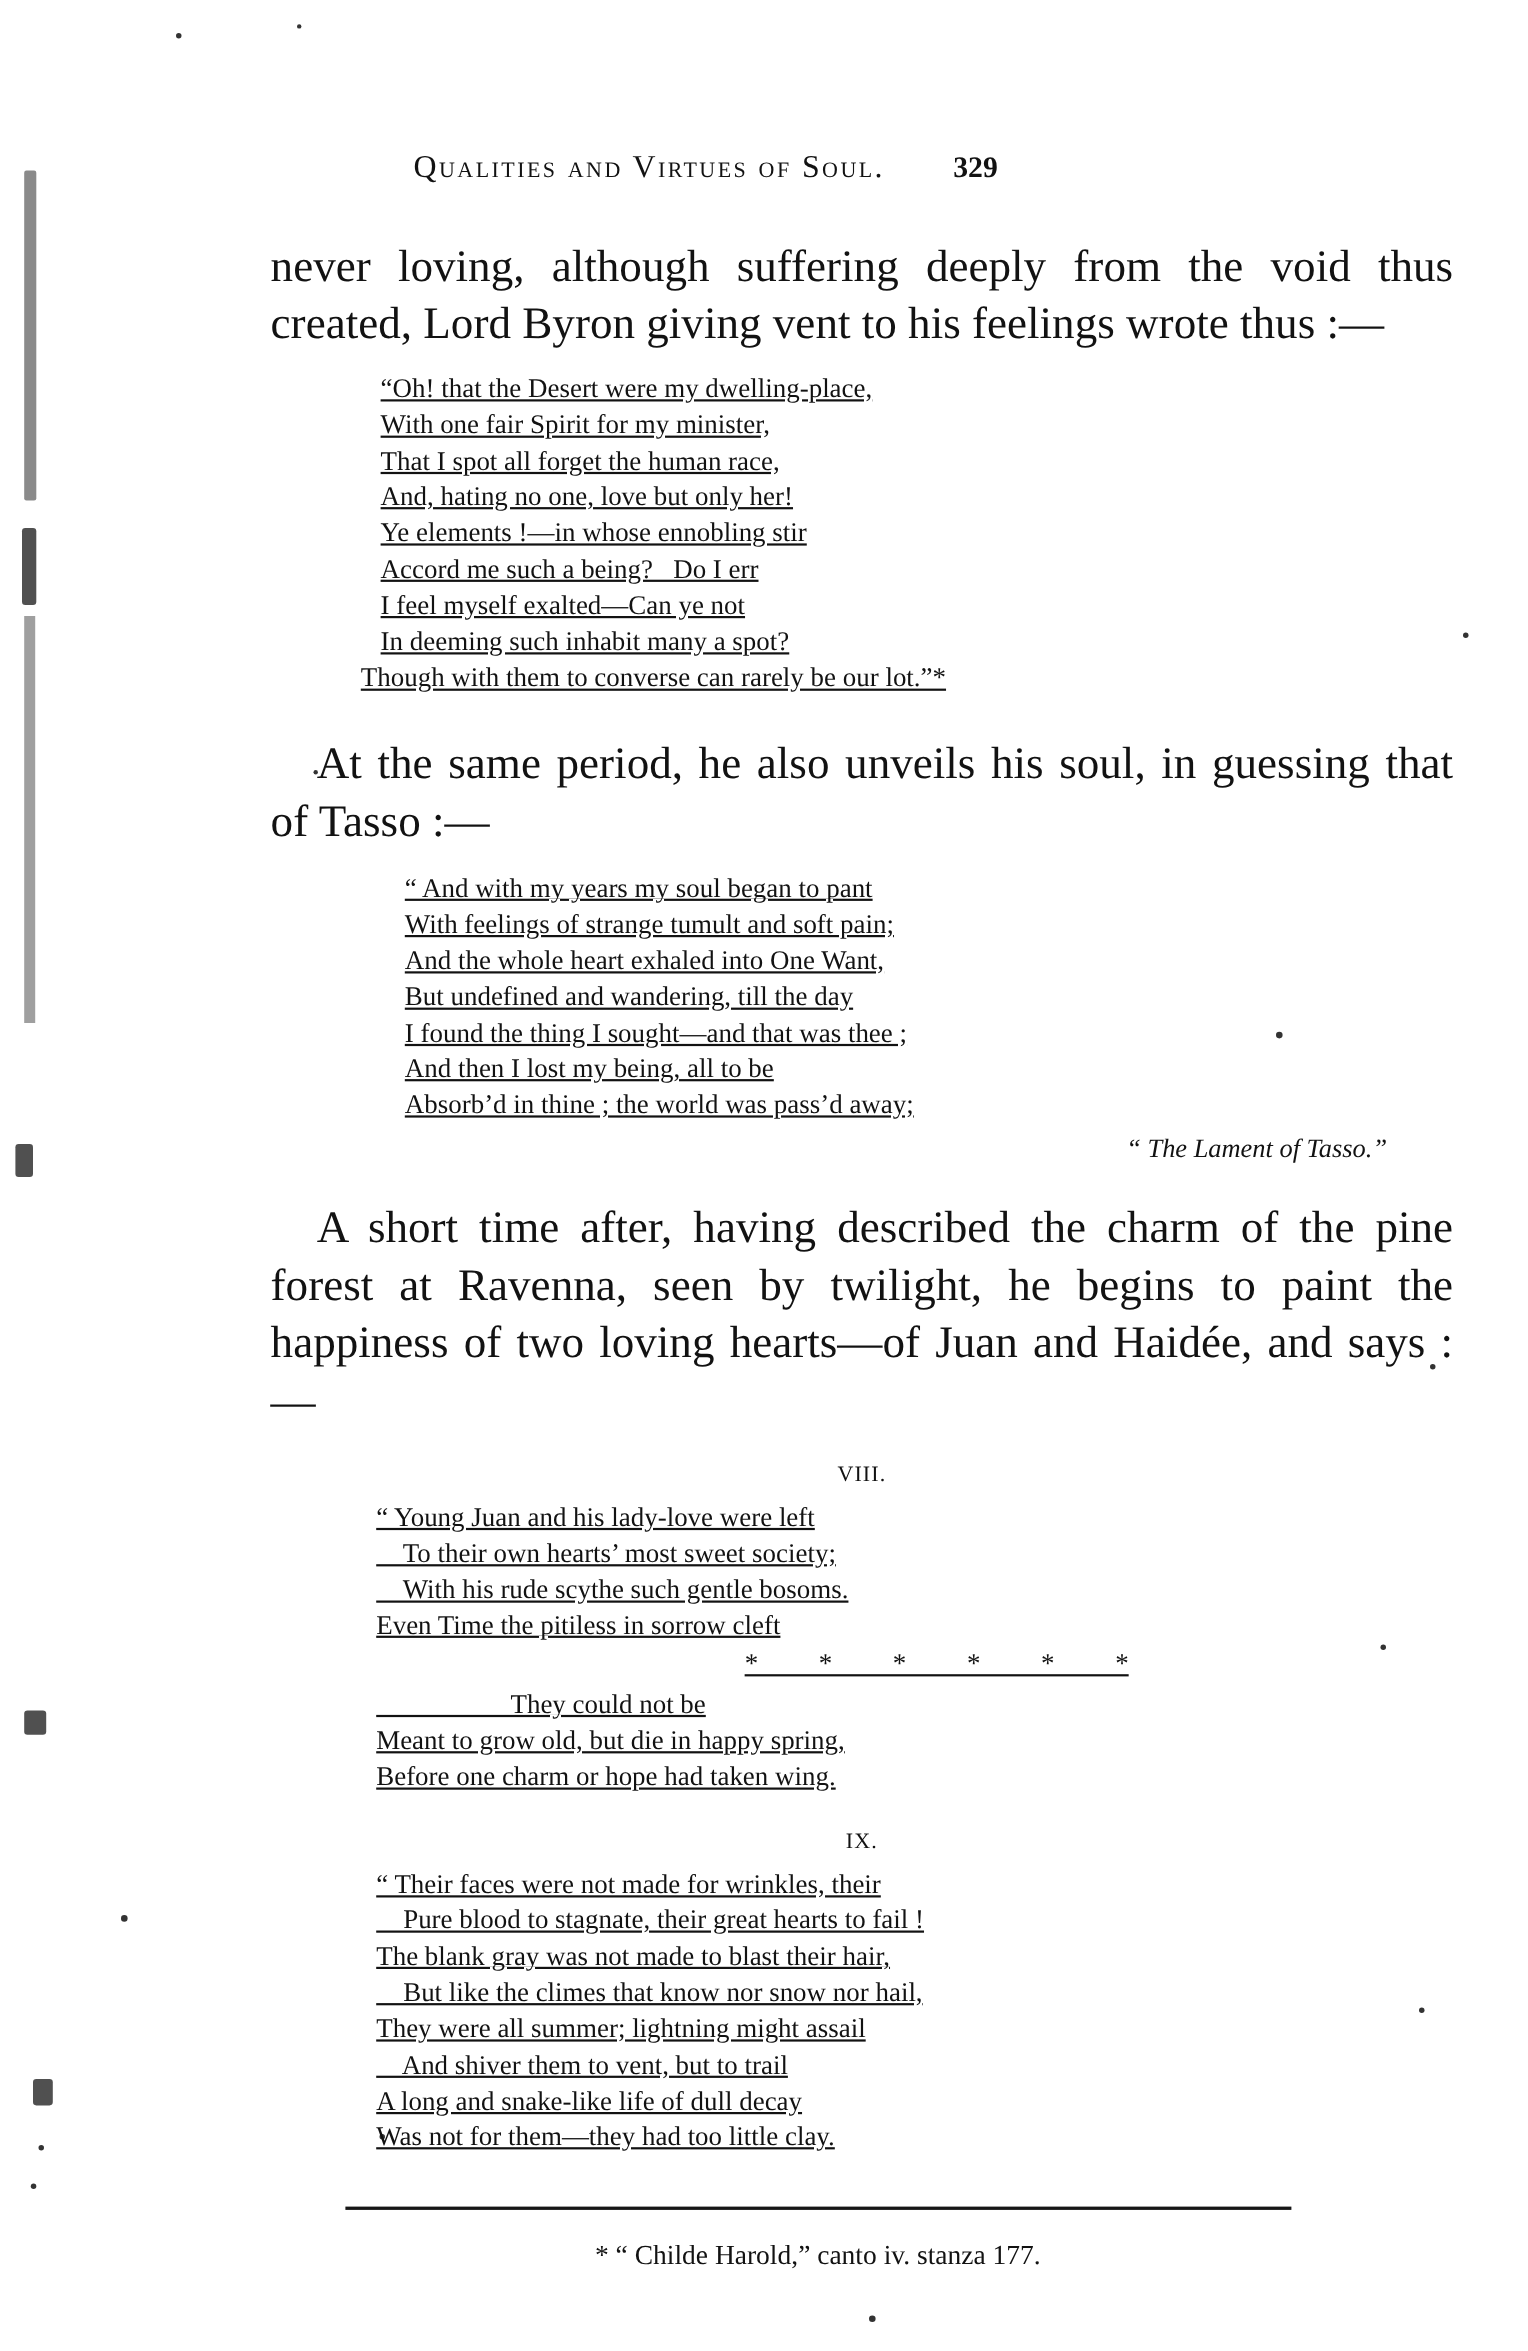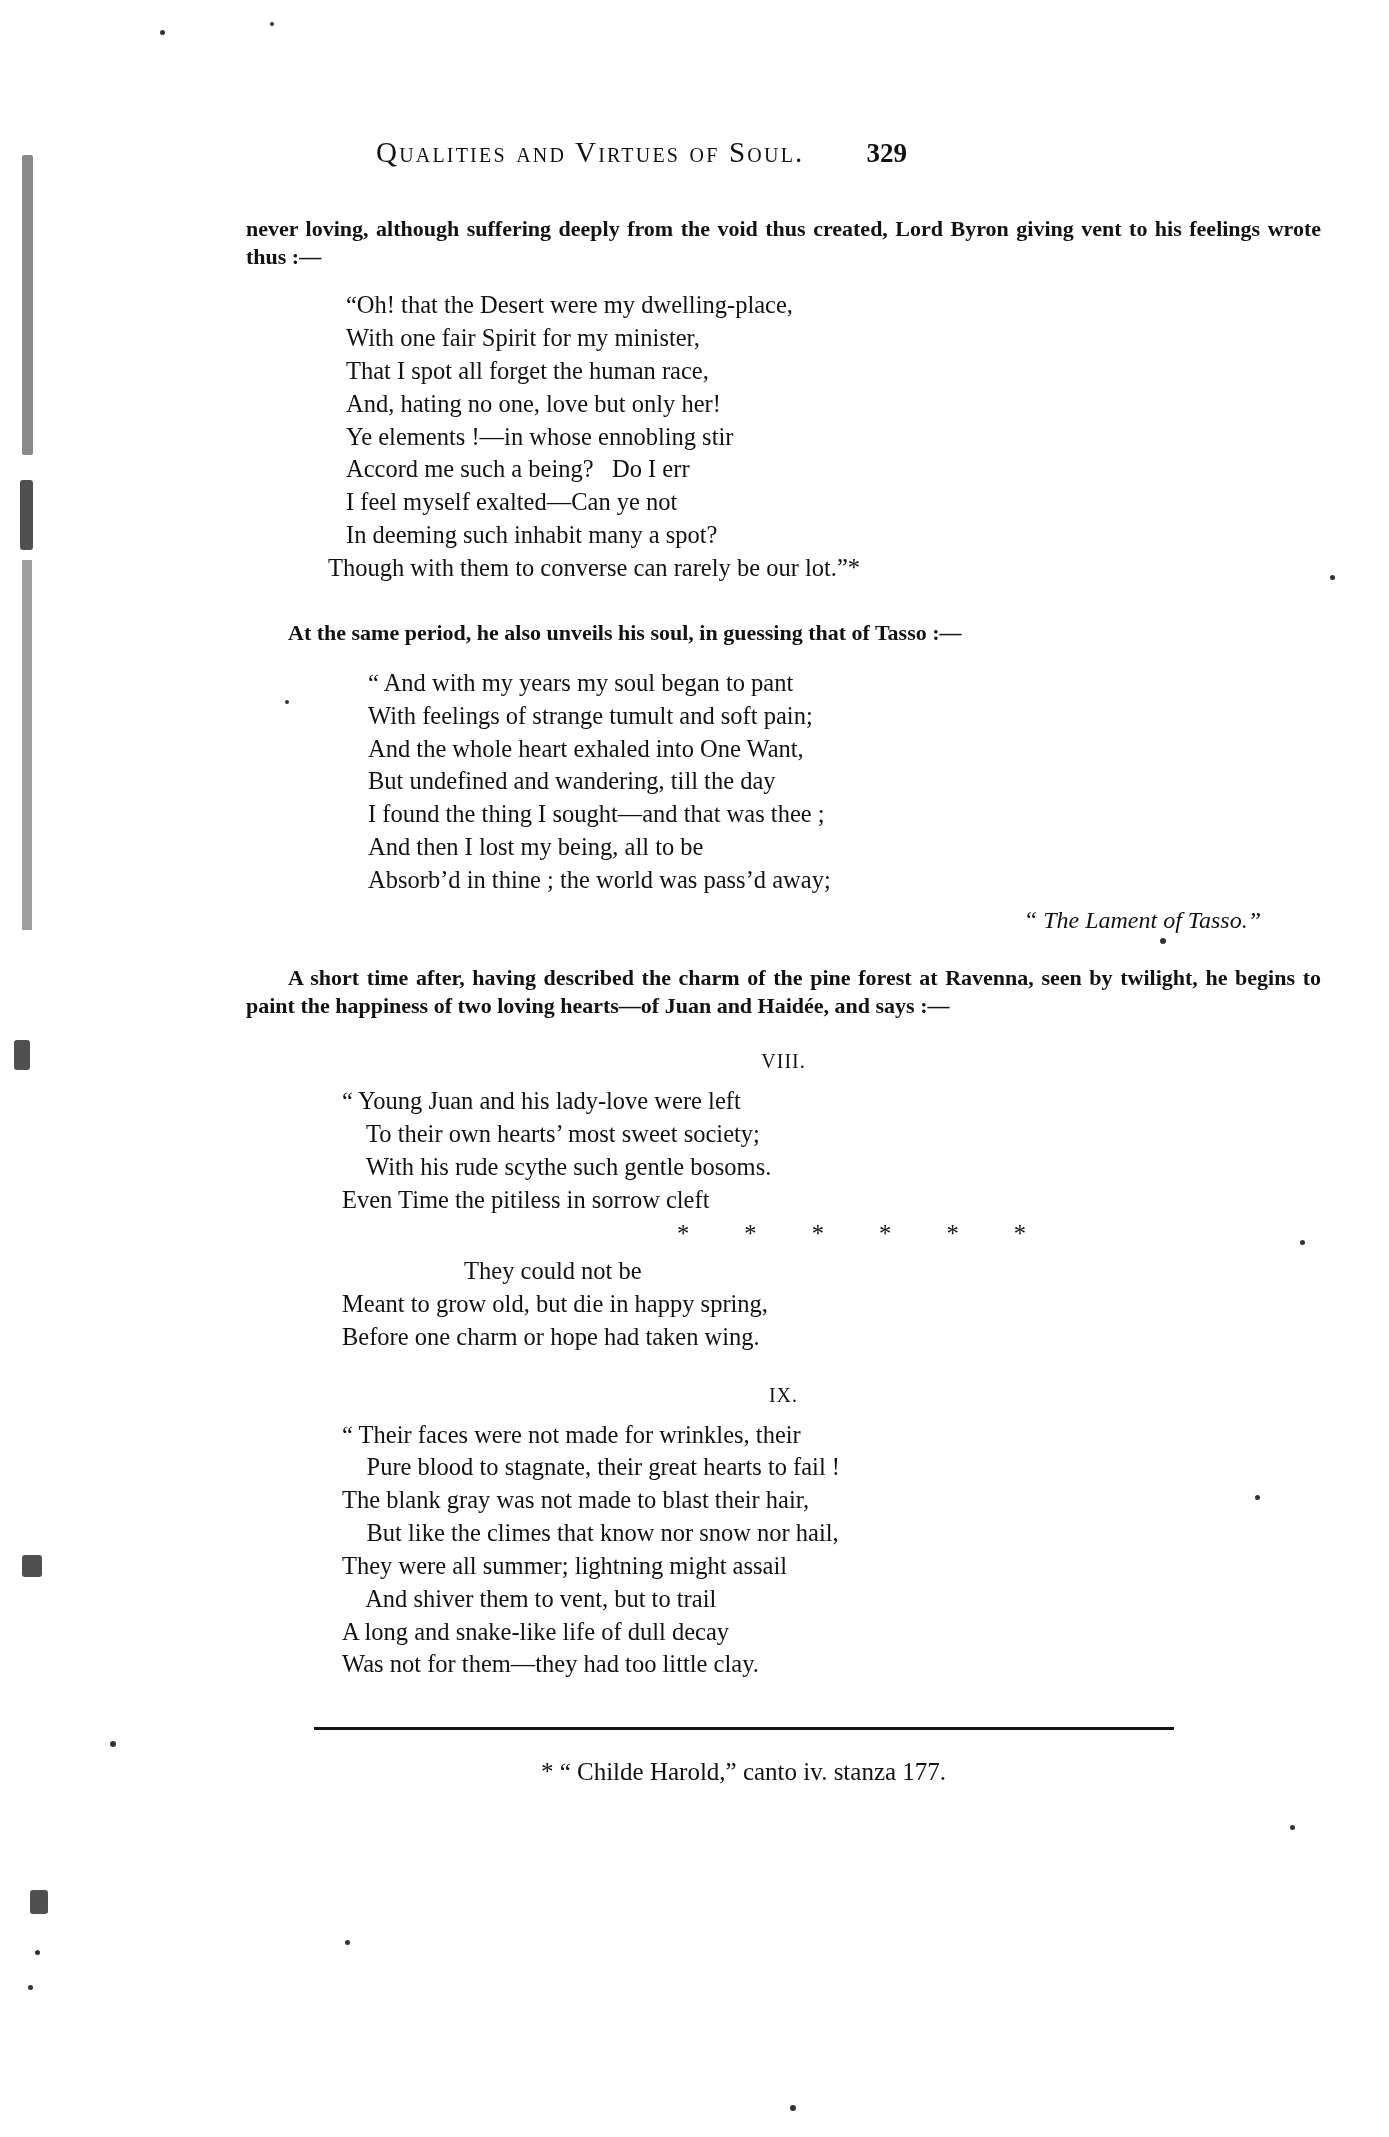--- a/index.html
+++ b/index.html
@@ -79,34 +79,34 @@
     letter-spacing: 2.2px;
     white-space: nowrap;
   }
   .rh-page {
     font-size: 27px;
     font-weight: bold;
     margin-left: 62px;
   }
 
   p.body-par {
-    font-size: 22px;
+    font-size: 41px;
     line-height: 1.28;
     margin: 0 0 16px 0;
     text-align: justify;
     text-indent: 0;
-    font-weight: bold;
   }
   p.body-par.indent { text-indent: 42px; }
 
   .verse {
     font-family: "Liberation Serif", serif;
     font-size: 24.5px;
     line-height: 1.34;
     margin: 16px 0 14px 0;
+    text-decoration: underline;
   }
   .verse .vline { white-space: pre; display: block; }
 
   .verse-1 { padding-left: 100px; margin-top: 18px; margin-bottom: 34px;}
   .verse-2 { padding-left: 122px; margin-top: 20px; margin-bottom: 8px;}
   .verse-3 { padding-left: 96px; margin-top: 10px;}
   .verse-4 { padding-left: 96px; margin-top: 8px;}
 
   .attrib {
     font-size: 24px;

